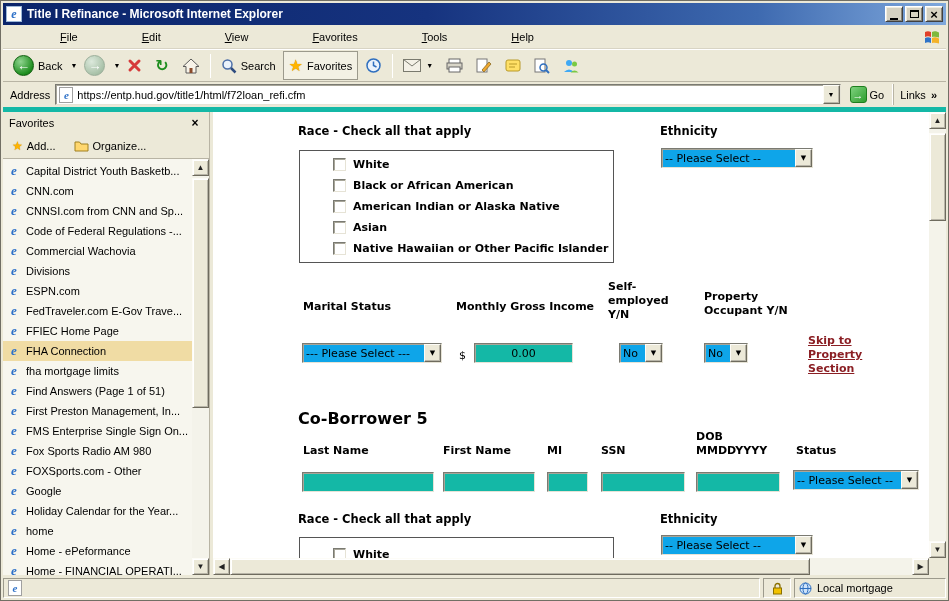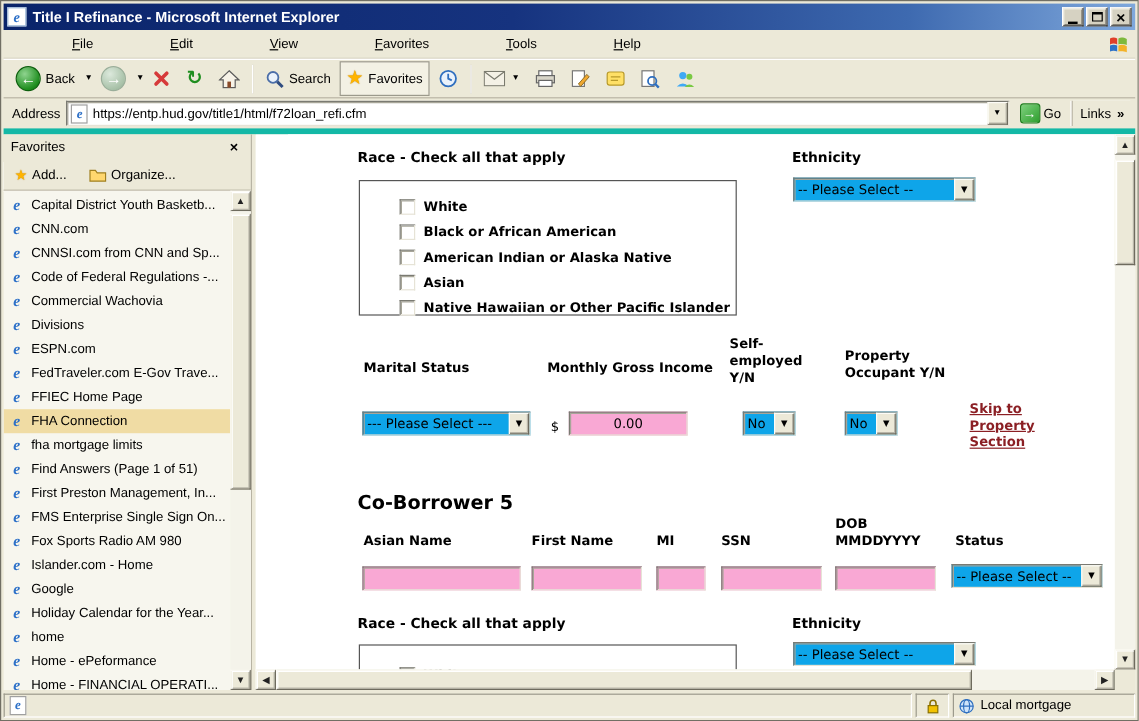--- a/index.html
+++ b/index.html
@@ -82,27 +82,27 @@
   .page { position:absolute; left:0; top:0; right:17px; bottom:17px; background:#fff; overflow:hidden; font-family:"DejaVu Sans",sans-serif;margin-left:27px; }
   .vscroll { position:absolute; top:0; right:0; bottom:17px; width:17px; display:flex; flex-direction:column; }
   .hscroll { position:absolute; left:0; bottom:0; right:17px; height:17px; display:flex; }
   .hscroll .sbtn { height:17px; }
   .corner { position:absolute; right:0; bottom:0; width:17px; height:17px; background:#ECE9D8; }
 
   
   .fheading { position:absolute; font-weight:bold; font-size:11.5px; }
   .flabel { position:absolute; font-weight:bold; font-size:11px; line-height:14px; }
   .race-box { position:absolute; border:1px solid #555; background:#fff; padding:7px 0 0 9px; }
-  .race-row { height:21px; display:flex; align-items:flex-end; gap:7px;padding-left:24px; }
+  .race-row { height:21px; display:flex; align-items:flex-start; gap:7px;padding-left:24px; }
   .cb { width:13px; height:13px; background:#fff; border:1px solid; border-color:#7A7A72 #E6E3D6 #E6E3D6 #7A7A72; box-shadow:inset 1px 1px 0 #A8A699; flex:0 0 13px; }
   .cb-label { font-weight:bold; font-size:11px; white-space:nowrap; }
   .fselect { position:absolute; height:20px; background:#0ea5e9; border:1px solid; border-color:#7A7A72 #E6E3D6 #E6E3D6 #7A7A72; box-shadow:inset 1px 1px 0 #A8A699; display:flex; align-items:stretch; }
   .fselect .sel-txt { flex:1; display:flex; align-items:center; padding:0 3px; white-space:nowrap; overflow:hidden; font-size:11px; }
   .fselect .sel-btn { flex:0 0 17px; background:#ECE9D8; border:1px solid; border-color:#FDFCF7 #6E6B5E #6E6B5E #FDFCF7; box-shadow:inset -1px -1px 0 #B8B5A8; display:flex; align-items:center; justify-content:center; font-size:7px; }
-  .finput { position:absolute; height:20px; background:#f9a8d4; border:1px solid; border-color:#7A7A72 #E6E3D6 #E6E3D6 #7A7A72; box-shadow:inset 1px 1px 0 #A8A699; font:11px "DejaVu Sans",sans-serif; padding:0 3px; outline:none; }
+  .finput { position:absolute; height:20px; background:#14b8a6; border:1px solid; border-color:#7A7A72 #E6E3D6 #E6E3D6 #7A7A72; box-shadow:inset 1px 1px 0 #A8A699; font:11px "DejaVu Sans",sans-serif; padding:0 3px; outline:none; }
   .finput.center { text-align:center; }
   .currency { position:absolute; font-size:11px; }
   .skip-link { position:absolute; color:#8B1F24; font-weight:bold; text-decoration:underline; font-size:11px; line-height:14px; cursor:pointer; }
   .cob-heading { position:absolute; font-weight:bold; font-size:16px; }
 
   
   .statusbar { flex:0 0 23px; display:flex; gap:3px; padding-top:3px; }
   .spanel { border:1px solid; border-color:#9C9A8C #FFFFFF #FFFFFF #9C9A8C; display:flex; align-items:center; gap:5px; padding:0 4px; height:20px; }
   .spanel.grow { flex:1; }
   .spanel.lockp { flex:0 0 28px; justify-content:center; }
@@ -330,21 +330,21 @@
           <div class="fav-item">
               <span class="e-icon">e</span>
               <span>FMS Enterprise Single Sign On...</span>
             </div>
           <div class="fav-item">
               <span class="e-icon">e</span>
               <span>Fox Sports Radio AM 980</span>
             </div>
           <div class="fav-item">
               <span class="e-icon">e</span>
-              <span>Islander.com - Home</span>
+              <span>FOXSports.com - Other</span>
             </div>
           <div class="fav-item">
               <span class="e-icon">e</span>
               <span>Google</span>
             </div>
           <div class="fav-item">
               <span class="e-icon">e</span>
               <span>Holiday Calendar for the Year...</span>
             </div>
           <div class="fav-item">
@@ -423,21 +423,21 @@
         </div>
         <div class="fselect" style="left:464px;top:231px;width:44px;">
           <span class="sel-txt">No</span>
           <span class="sel-btn">▼</span>
         </div>
 
         <a class="skip-link" style="left:568px;top:222px;width:62px;">Skip to Property Section</a>
 
         <div class="cob-heading" style="left:58px;top:297px;">Co-Borrower 5</div>
 
-        <div class="flabel" style="left:63px;top:332px;">Asian Name</div>
+        <div class="flabel" style="left:63px;top:332px;">Last Name</div>
         <div class="flabel" style="left:203px;top:332px;">First Name</div>
         <div class="flabel" style="left:307px;top:332px;">MI</div>
         <div class="flabel" style="left:361px;top:332px;">SSN</div>
         <div class="flabel" style="left:456px;top:318px;width:66px;">DOB MMDDYYYY</div>
         <div class="flabel" style="left:556px;top:332px;">Status</div>
 
         <input class="finput" style="left: 62px; top: 360px; width: 132px;">
         <input class="finput" style="left: 203px; top: 360px; width: 92px;">
         <input class="finput" style="left: 307px; top: 360px; width: 41px;">
         <input class="finput" style="left: 361px; top: 360px; width: 84px;">

